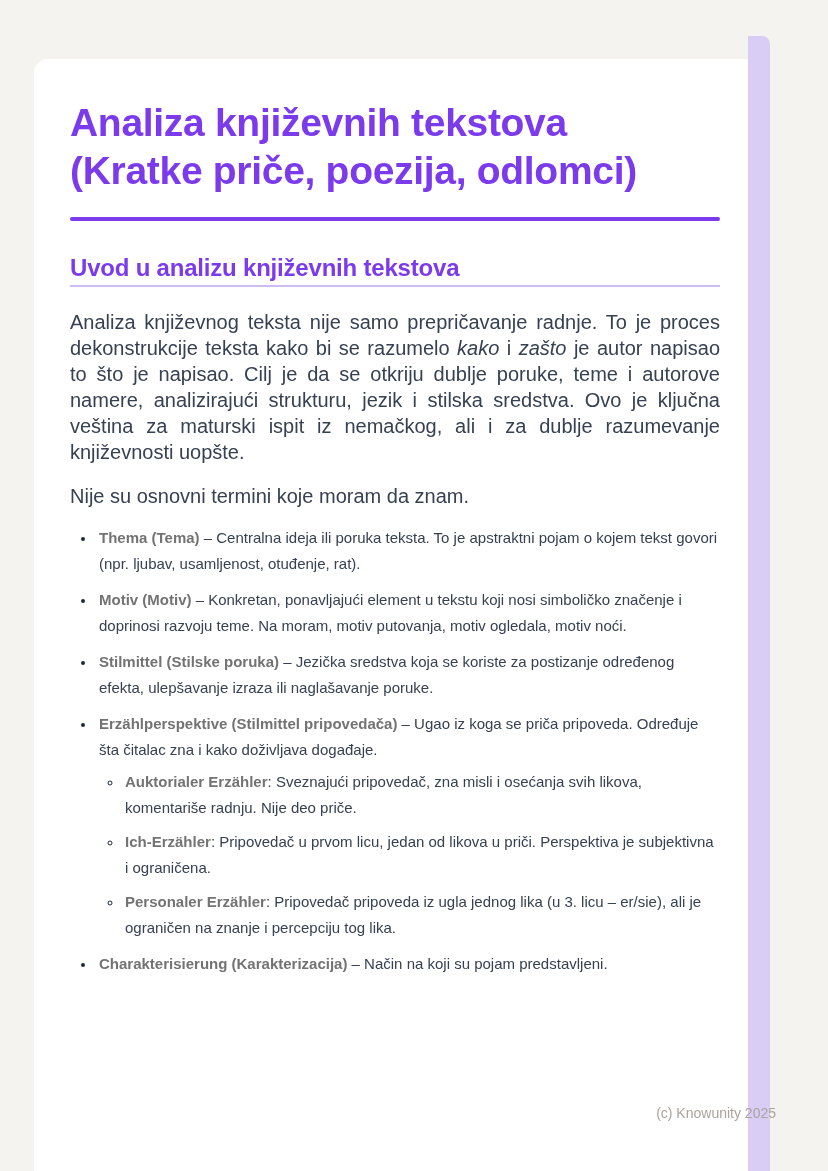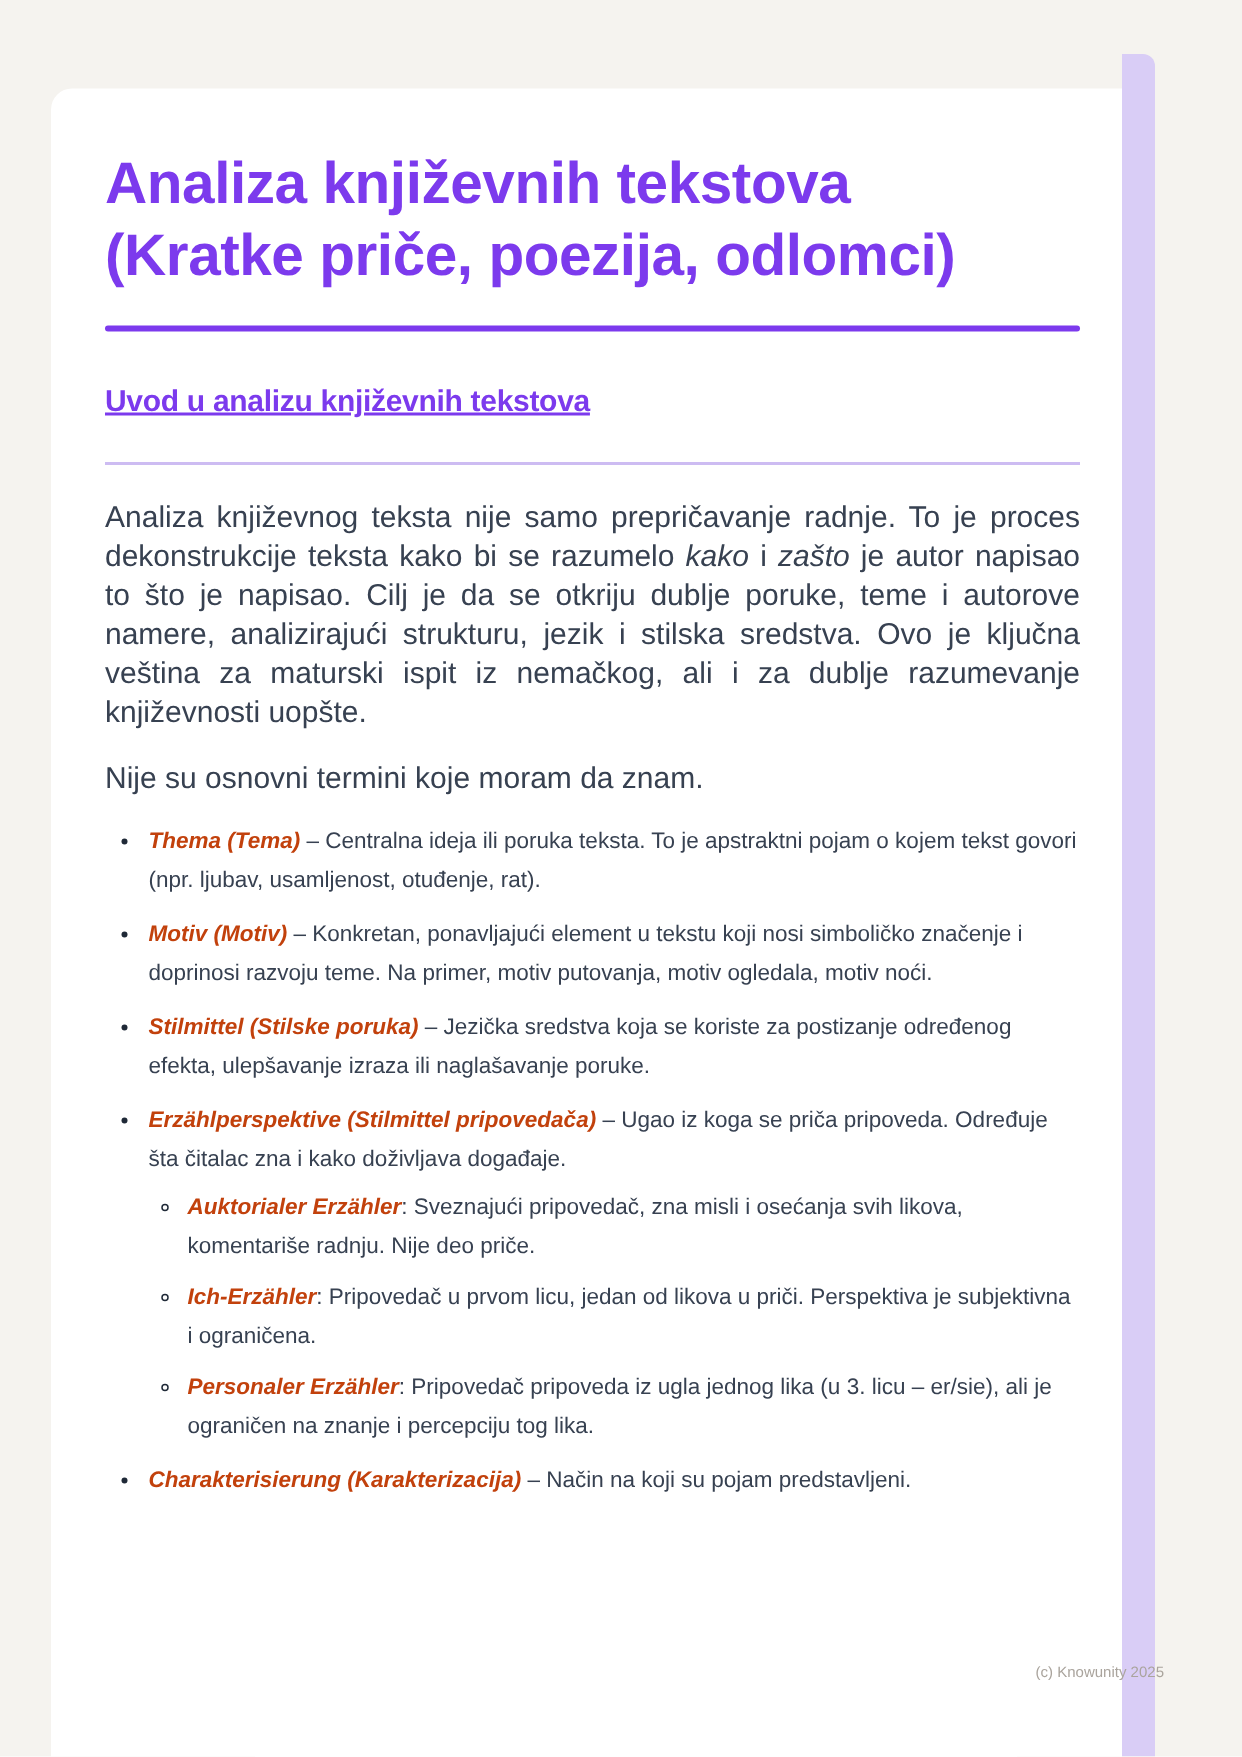--- a/index.html
+++ b/index.html
@@ -41,42 +41,41 @@
   }
   .title-rule {
     border: none;
     height: 4px;
     background: #7c3aed;
     margin: 22px 0 0 0;
     border-radius: 2px;
   }
   h2.section-heading {
     margin: 32px 0 0 0;
-    font-size: 20px;
+    font-size: 24px;
     line-height: 30px;
     font-weight: 700;
     letter-spacing: -0.2px;
     color: #7c3aed;
-    padding-bottom: 25px;
+    padding-bottom: 2px;
     border-bottom: 2px solid #cdbcf2;
-    text-decoration: underline;
   }
   h2.section-heading.second {
     margin-top: 46px;
   }
   p.body-text {
     margin: 22px 0 0 0;
     font-size: 20px;
     line-height: 26px;
     color: #374151;
   }
   p.justified { text-align: justify; }
   p.list-lead { margin-top: 18px; }
   em.inline-italic { font-style: italic; }
-  strong.term { color: #c2410c; font-weight: 700; font-style: italic; }
+  strong.term { color: #737373; font-weight: 700; }
   ul.main-list {
     margin: 16px 0 0 0;
     padding: 0 0 0 26px;
     list-style: disc;
   }
   ul.main-list > li {
     font-size: 15px;
     line-height: 26px;
     color: #374151;
     margin-bottom: 10px;
@@ -92,21 +91,21 @@
     font-size: 15px;
     line-height: 26px;
     color: #374151;
     margin-bottom: 8px;
     padding-left: 2px;
   }
   ul.sub-list > li::marker { color: #1f2937; font-size: 13px; }
   .footer-credit {
     position: absolute;
     right: 52px; bottom: 50px;
-    font-size: 10px;
+    font-size: 14px;
     color: #aaa49d;
     z-index: 2;
   }
 </style>
 </head>
 <body>
 
 <div class="card">
   <div class="content">
 
@@ -119,21 +118,21 @@
       <p class="body-text justified"><span>Analiza književnog teksta nije samo prepričavanje radnje. To je proces dekonstrukcije teksta kako bi se razumelo </span><em class="inline-italic">kako</em><span> i </span><em class="inline-italic">zašto</em><span> je autor napisao to što je napisao. Cilj je da se otkriju dublje poruke, teme i autorove namere, analizirajući strukturu, jezik i stilska sredstva. Ovo je ključna veština za maturski ispit iz nemačkog, ali i za dublje razumevanje književnosti uopšte.</span></p>
     </section>
 
     <section>
       <p class="body-text list-lead">Nije su osnovni termini koje moram da znam.</p>
 
       <ul class="main-list">
 
         <li><strong class="term">Thema (Tema)</strong><span> – Centralna ideja ili poruka teksta. To je apstraktni pojam o kojem tekst govori (npr. ljubav, usamljenost, otuđenje, rat).</span></li>
 
-        <li><strong class="term">Motiv (Motiv)</strong><span> – Konkretan, ponavljajući element u tekstu koji nosi simboličko značenje i doprinosi razvoju teme. Na primer, motiv putovanja, motiv ogledala, motiv noći.</span></li>
+        <li><strong class="term">Motiv (Motiv)</strong><span> – Konkretan, ponavljajući element u tekstu koji nosi simboličko značenje i doprinosi razvoju teme. Na moram, motiv putovanja, motiv ogledala, motiv noći.</span></li>
 
         <li><strong class="term">Stilmittel (Stilske poruka)</strong><span> – Jezička sredstva koja se koriste za postizanje određenog efekta, ulepšavanje izraza ili naglašavanje poruke.</span></li>
 
         <li><strong class="term">Erzählperspektive (Stilmittel pripovedača)</strong><span> – Ugao iz koga se priča pripoveda. Određuje šta čitalac zna i kako doživljava događaje.</span>
           <ul class="sub-list">
             <li><strong class="term">Auktorialer Erzähler</strong><span>: Sveznajući pripovedač, zna misli i osećanja svih likova, komentariše radnju. Nije deo priče.</span></li>
             <li><strong class="term">Ich-Erzähler</strong><span>: Pripovedač u prvom licu, jedan od likova u priči. Perspektiva je subjektivna i ograničena.</span></li>
             <li><strong class="term">Personaler Erzähler</strong><span>: Pripovedač pripoveda iz ugla jednog lika (u 3. licu – er/sie), ali je ograničen na znanje i percepciju tog lika.</span></li>
           </ul>
         </li>

